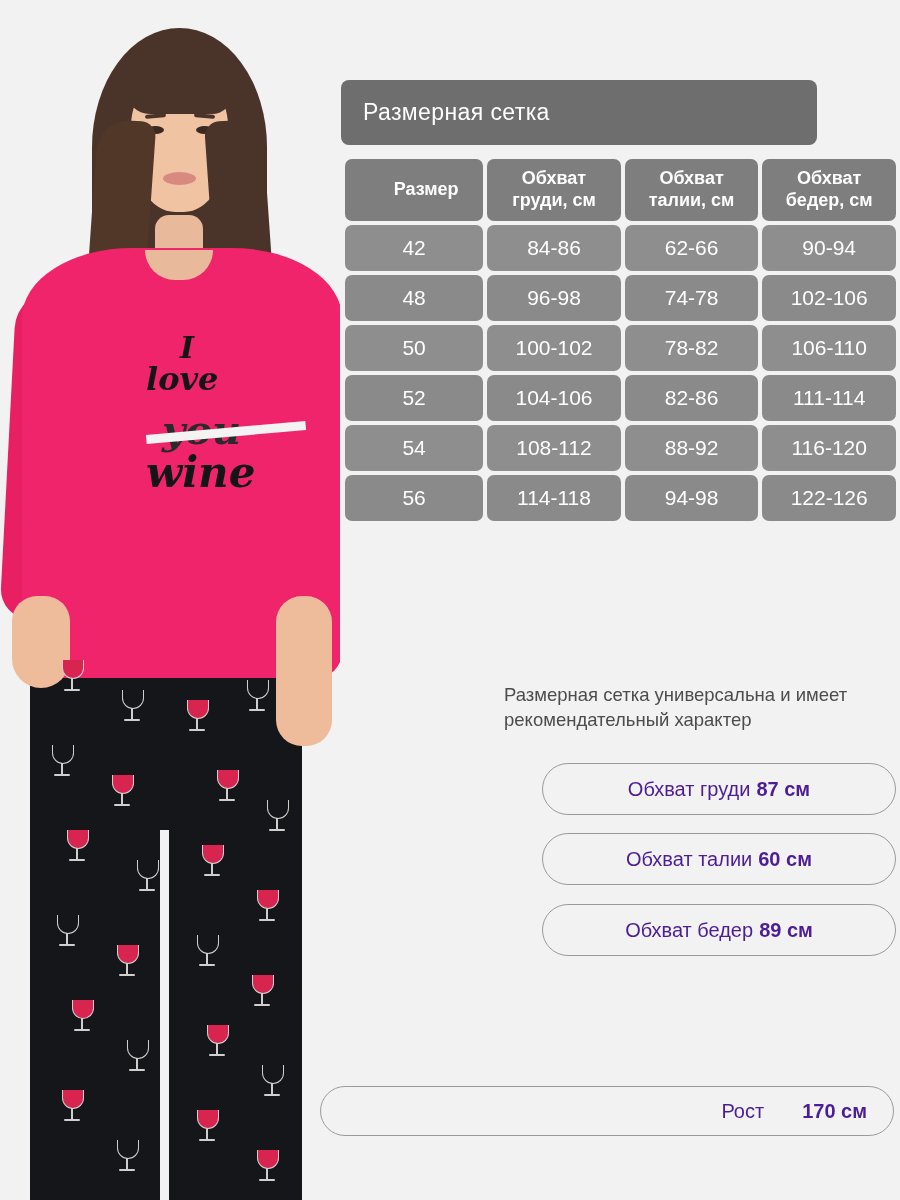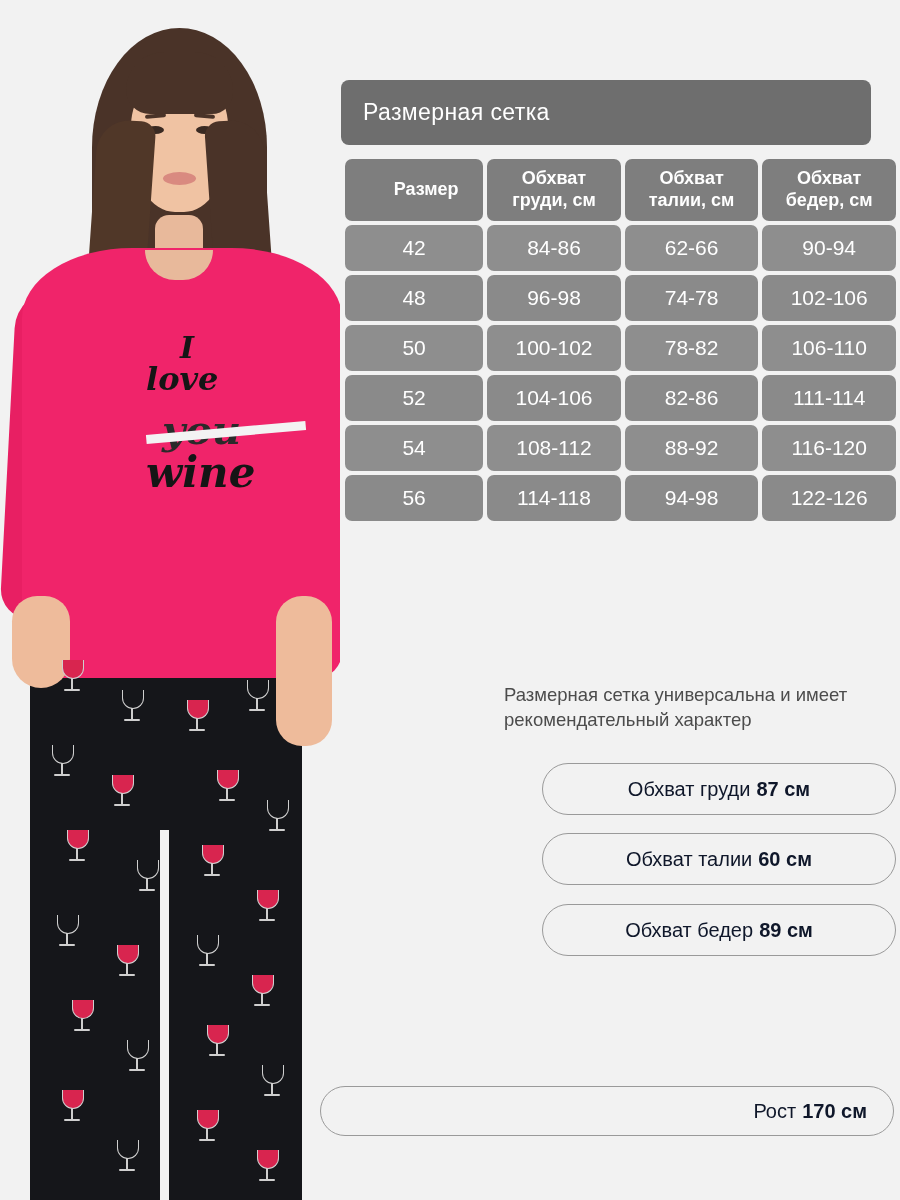--- a/index.html
+++ b/index.html
@@ -266,21 +266,21 @@
     position: absolute;
     left: 336px;
     top: 0;
     width: 564px;
     height: 1200px;
   }
   .title-bar {
     position: absolute;
     left: 5px;
     top: 80px;
-    width: 530px;
+    width: 476px;
     height: 65px;
     background: #6e6e6e;
     border-radius: 8px;
     display: flex;
     align-items: center;
     padding-left: 22px;
     box-sizing: border-box;
   }
   .title-bar span {
     color: #ffffff;
@@ -330,33 +330,33 @@
     color: #4c4c4c;
     font-size: 18.5px;
     line-height: 1.35;
     text-align: left;
   }
 
   .pill {
     position: absolute;
     border: 1.6px solid #9a9a9a;
     border-radius: 30px;
-    color: #0f172a;
+    color: #4c1d95;
     font-size: 20px;
     display: flex;
     align-items: center;
     justify-content: center;
     background: transparent;
   }
   .pill b { font-weight: bold; margin-left: 6px; }
   .pill-1 { left: 206px; top: 763px; width: 352px; height: 50px; }
   .pill-2 { left: 206px; top: 833px; width: 352px; height: 50px; }
   .pill-3 { left: 206px; top: 904px; width: 352px; height: 50px; }
   .pill-4 { left: -16px; top: 1007px; width: 574px; height: 50px; justify-content: flex-end; padding-right: 26px; box-sizing: border-box; }
-  .pill-5 { left: -16px; top: 1086px; width: 574px; height: 50px; justify-content: flex-end; padding-right: 26px; box-sizing: border-box; }
+  .pill-5 { left: -16px; top: 1086px; width: 574px; height: 50px; justify-content: flex-end; padding-right: 26px; box-sizing: border-box; gap: 32px; }
 </style>
 </head>
 <body>
 
 <div class="photo">
   <div class="model">
     <div class="hair-back"></div>
     <div class="neck"></div>
     <div class="face"></div>
     <div class="fringe"></div>

